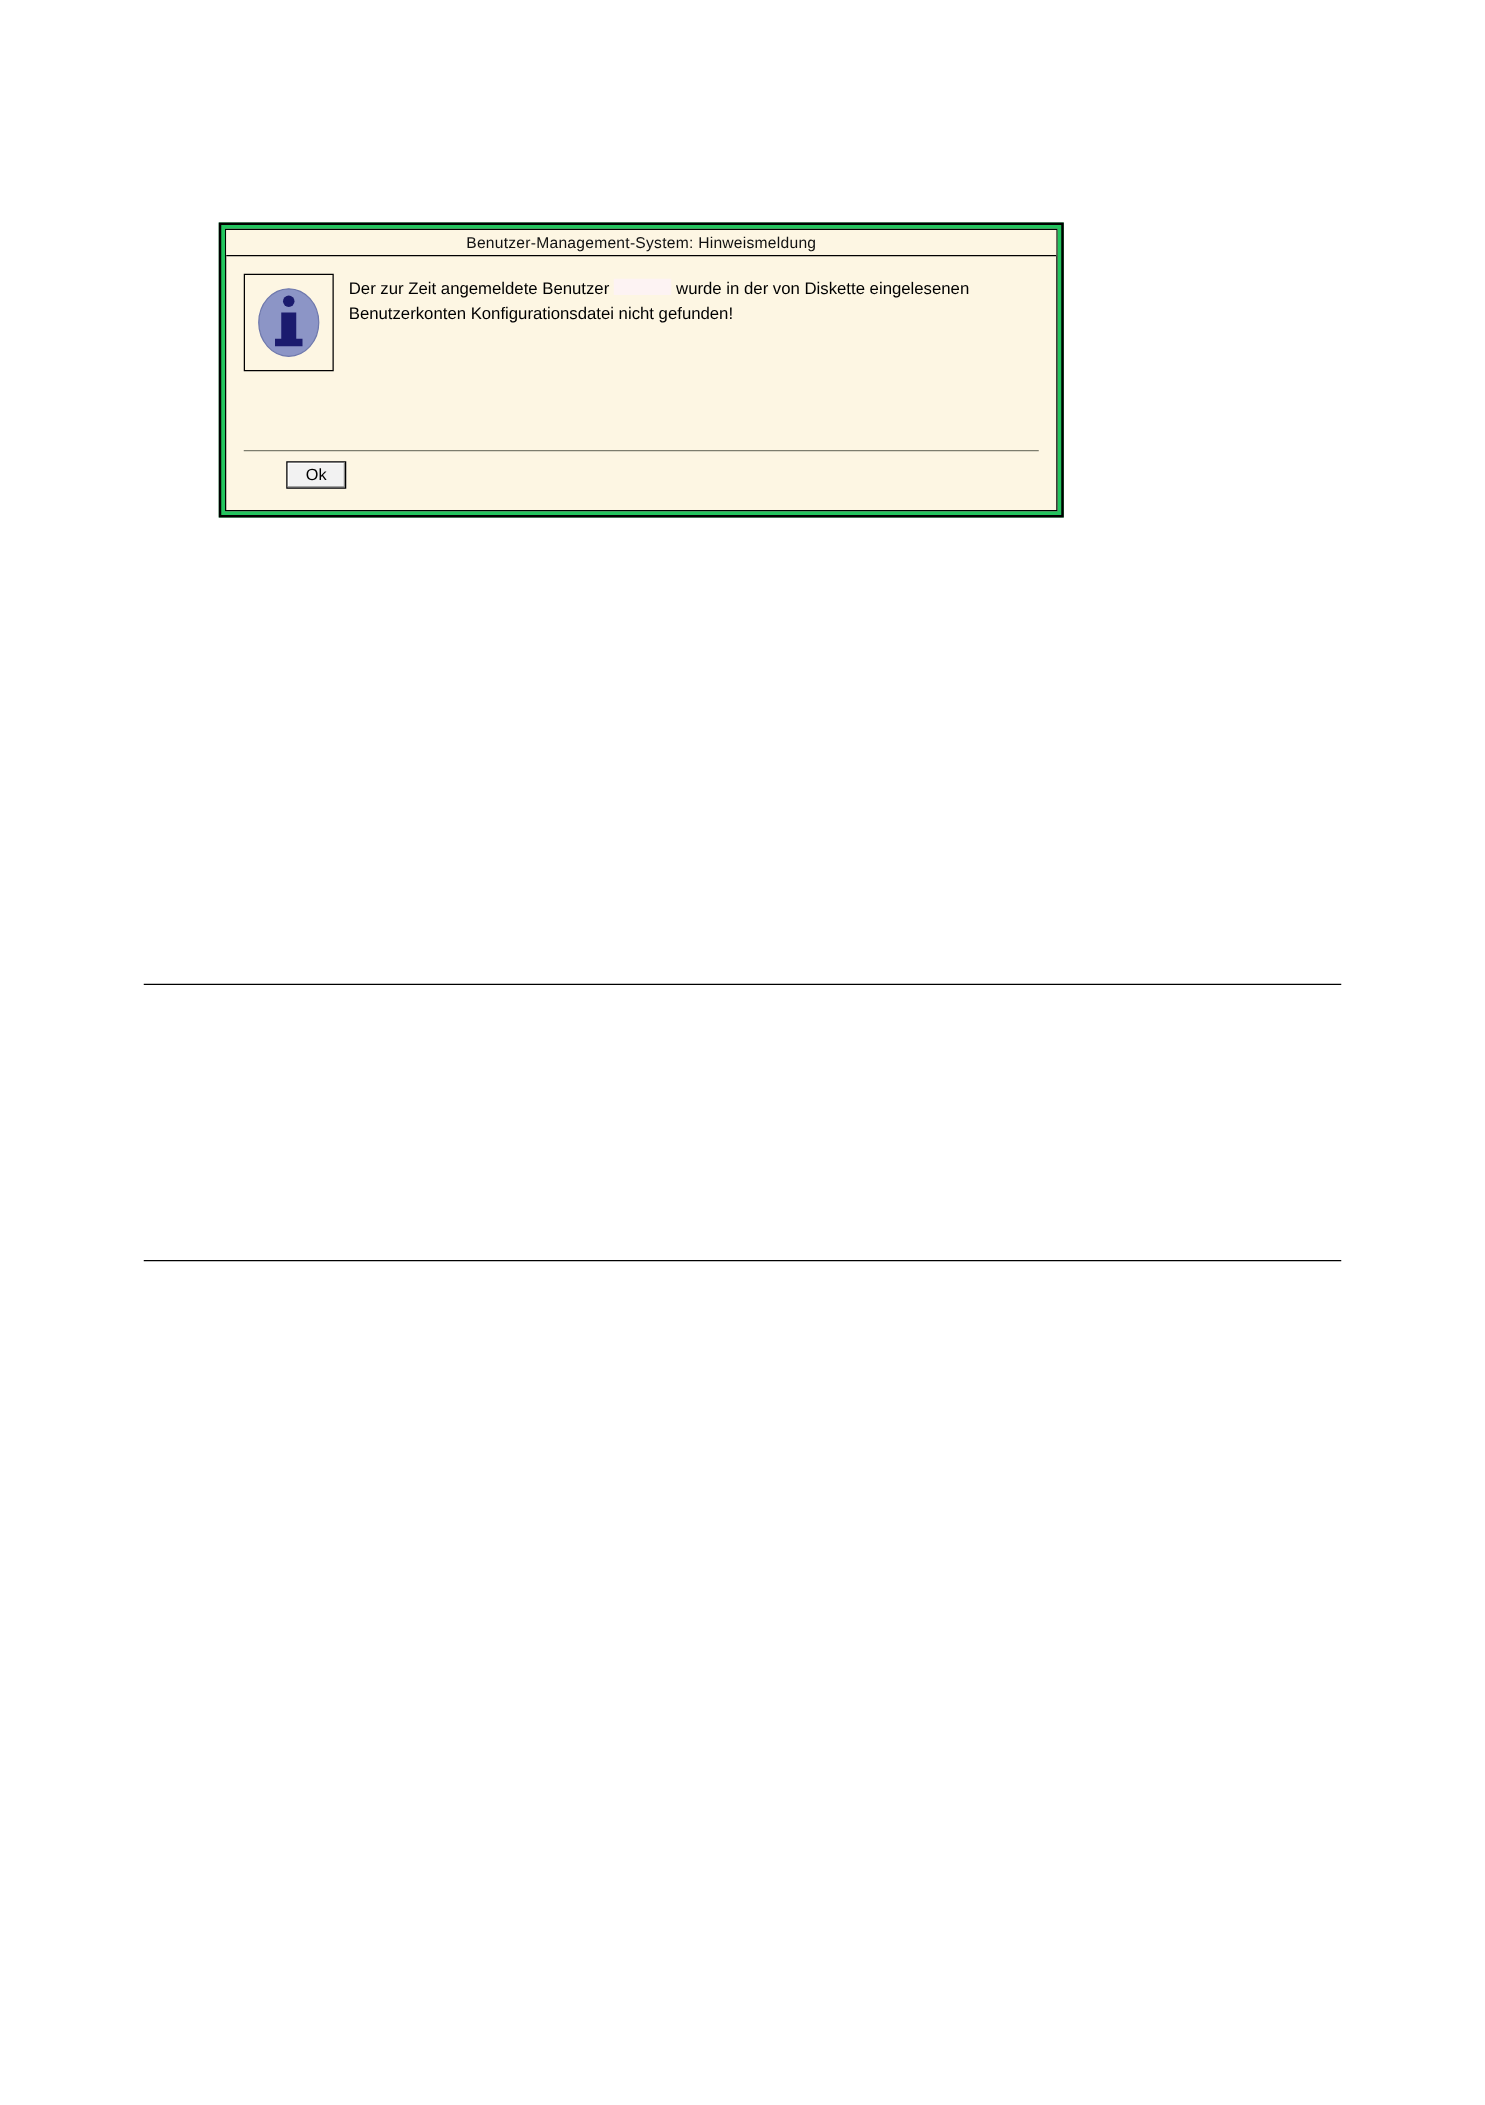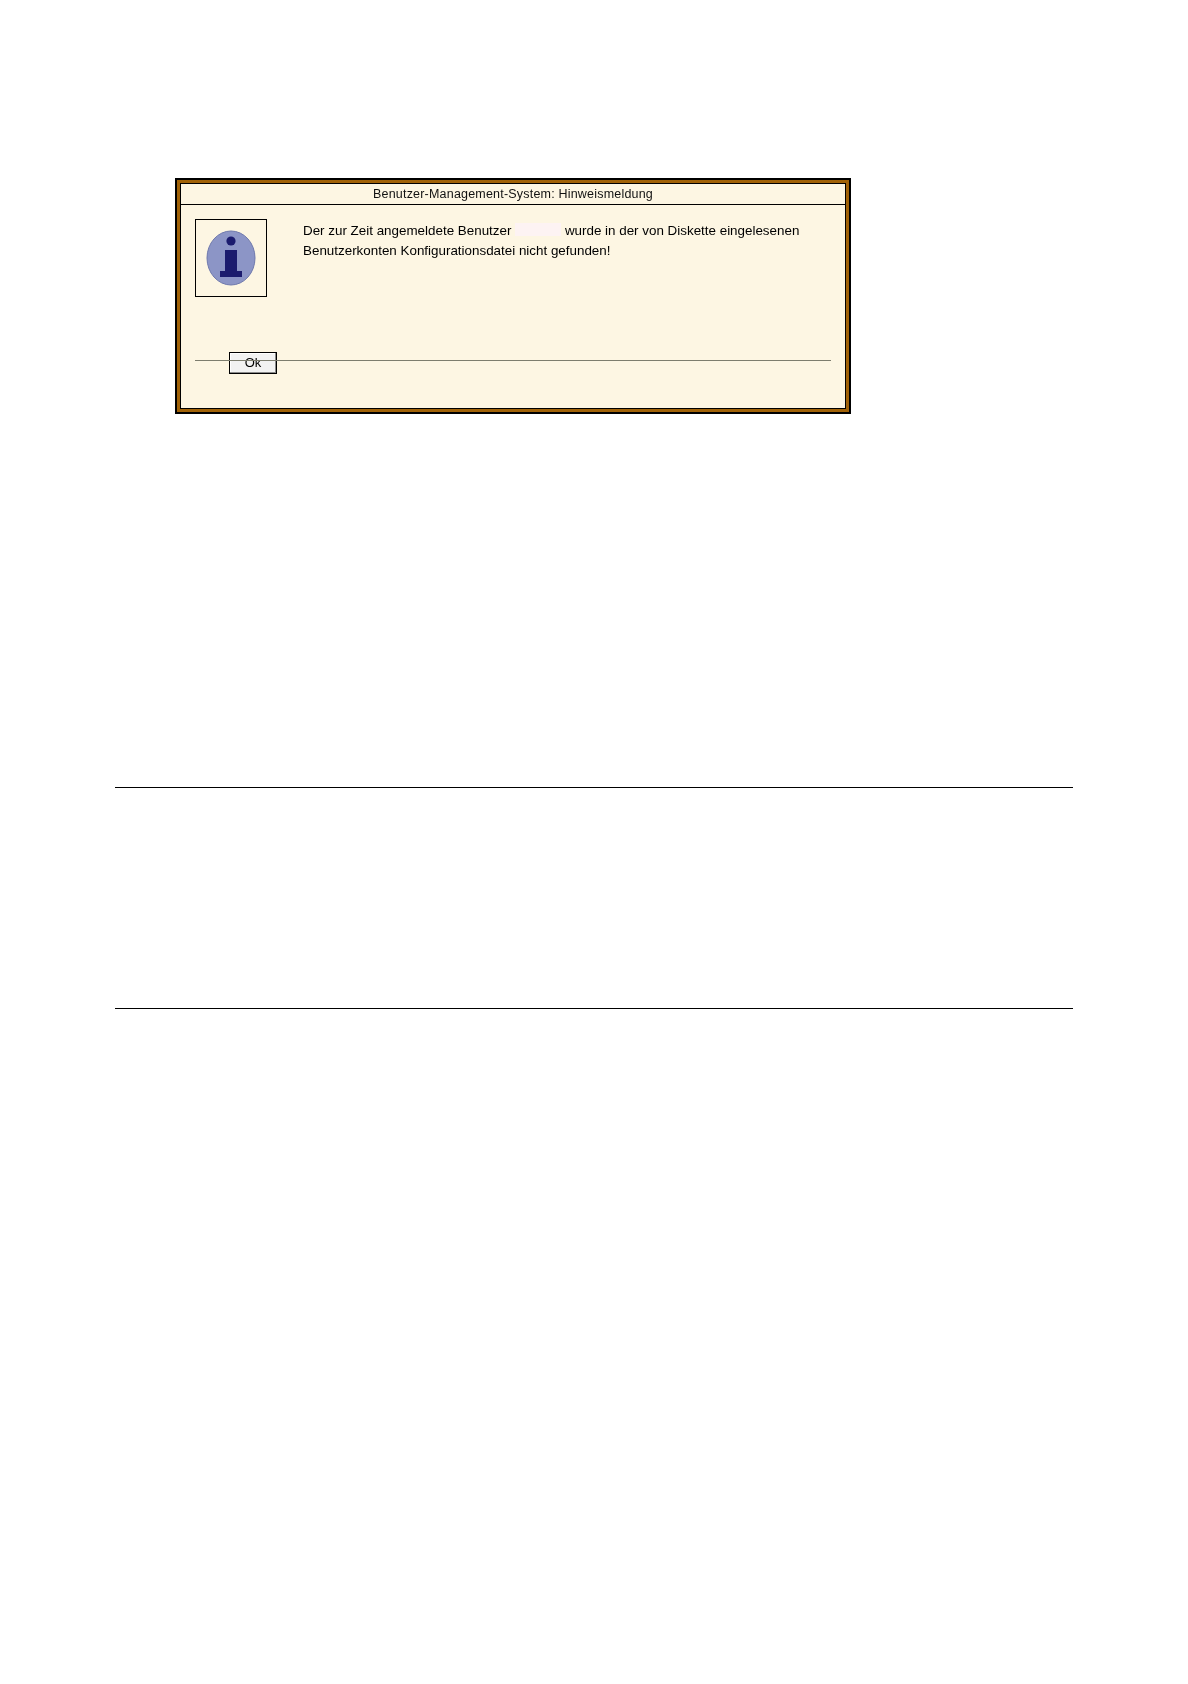--- a/index.html
+++ b/index.html
@@ -33,21 +33,21 @@
   .doc-rule.rule-1 { top: 787px; }
   .doc-rule.rule-2 { top: 1008px; }
 
   
   .dialog {
     position: absolute;
     left: 175px;
     top: 178px;
     width: 676px;
     height: 236px;
-    background: #a16207;
+    background: #22c55e;
     border: 2px solid #000000;
     box-sizing: border-box;
     padding: 3px;
   }
   .dialog-inner {
     width: 100%;
     height: 100%;
     border: 1px solid #000000;
     box-sizing: border-box;
     background: #fdf6e3;
@@ -87,21 +87,21 @@
     background: #fdf6e3;
     display: flex;
     align-items: center;
     justify-content: center;
     flex: 0 0 auto;
     box-sizing: border-box;
   }
   .icon-frame svg { display: block; }
 
   .message {
-    margin-left: 36px;
+    margin-left: 12px;
     padding-top: 2px;
     flex: 1 1 auto;
   }
   .msg-line {
     font-size: 13.4px;
     line-height: 19.5px;
     color: #000000;
     white-space: nowrap;
   }
   .user-blank {
@@ -118,21 +118,21 @@
     border-top: 1px solid #7d7d6e;
     height: 0;
     position: relative;
     top: 9px;
   }
 
   
   .button-row {
     height: 56px;
     display: flex;
-    align-items: flex-start;
+    align-items: center;
     padding-left: 48px;
     box-sizing: border-box;
   }
   .btn {
     min-width: 48px;
     padding: 2px 12px 3px 12px;
     background: #f2f2f2;
     border: 1px solid #000000;
     box-shadow: inset -1px -1px 0 #8a8a8a, inset 1px 1px 0 #ffffff;
     font-family: "Liberation Sans", sans-serif;

